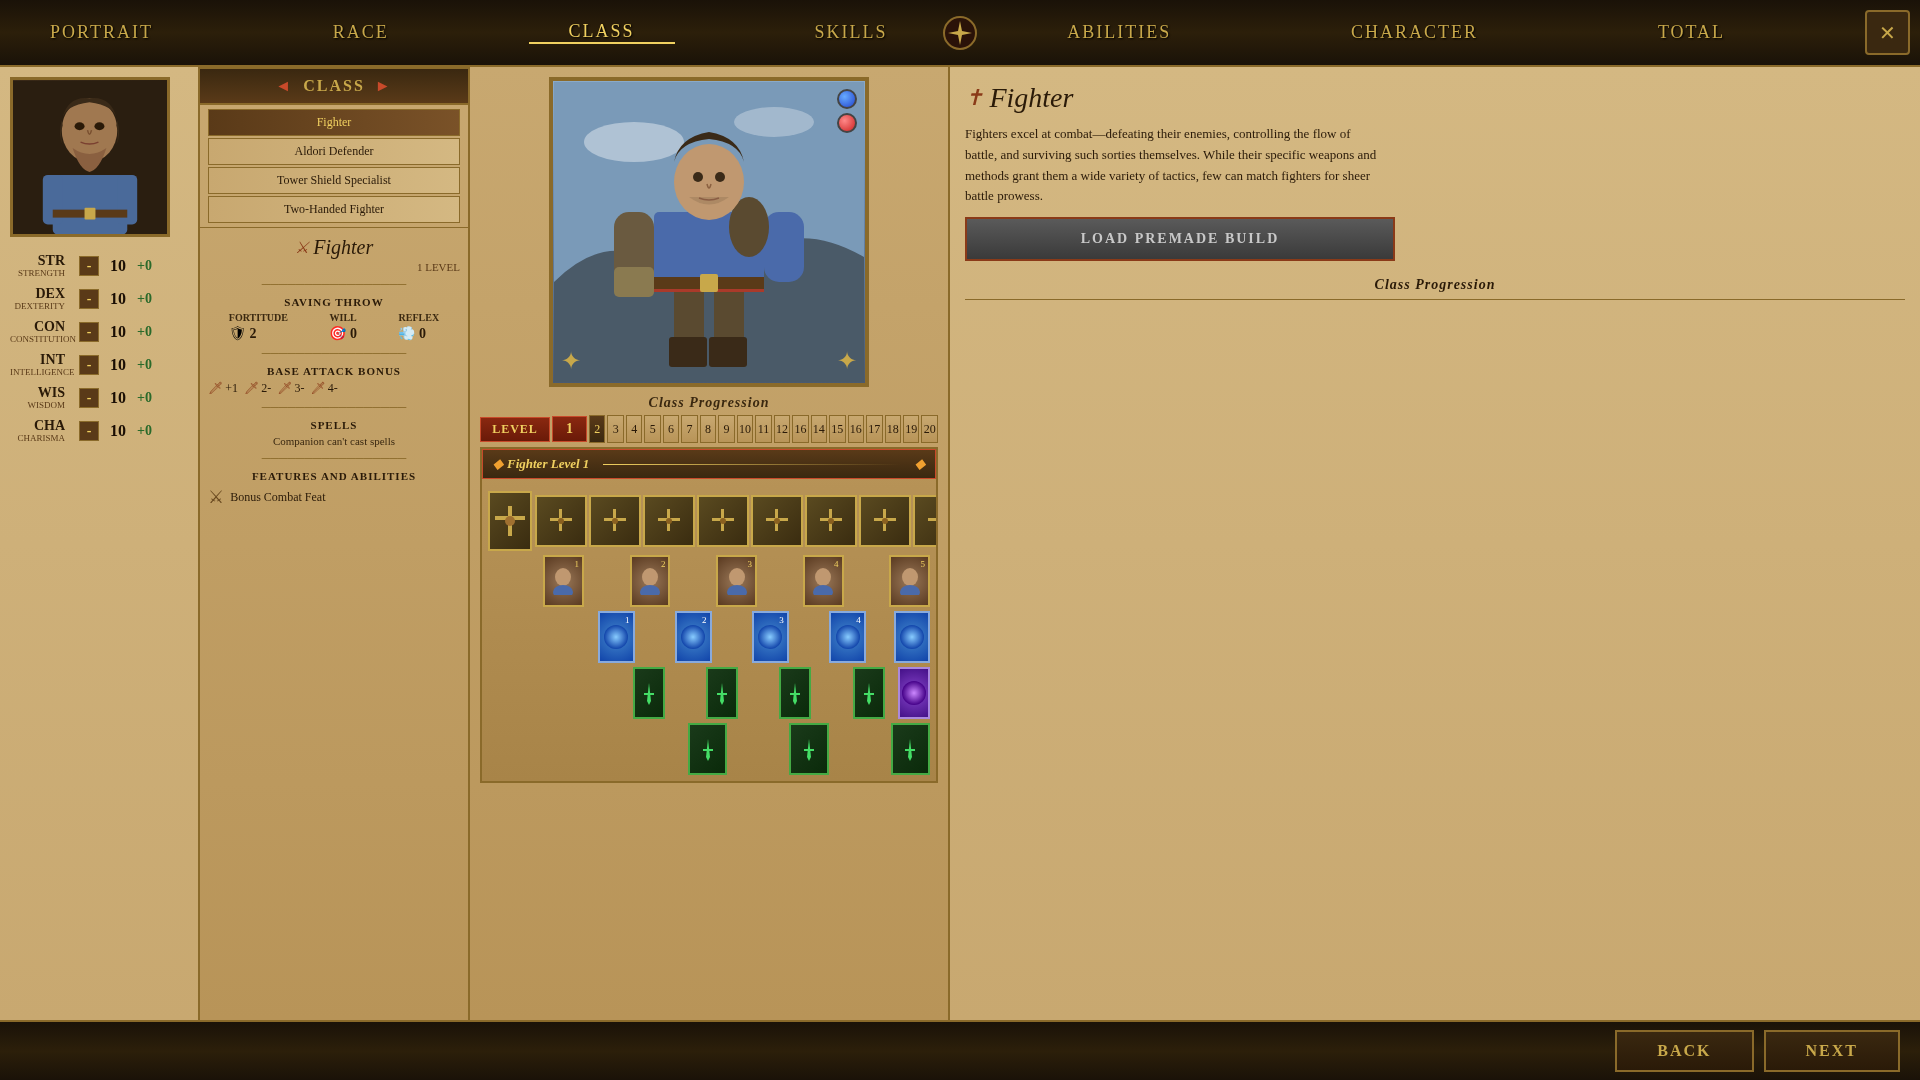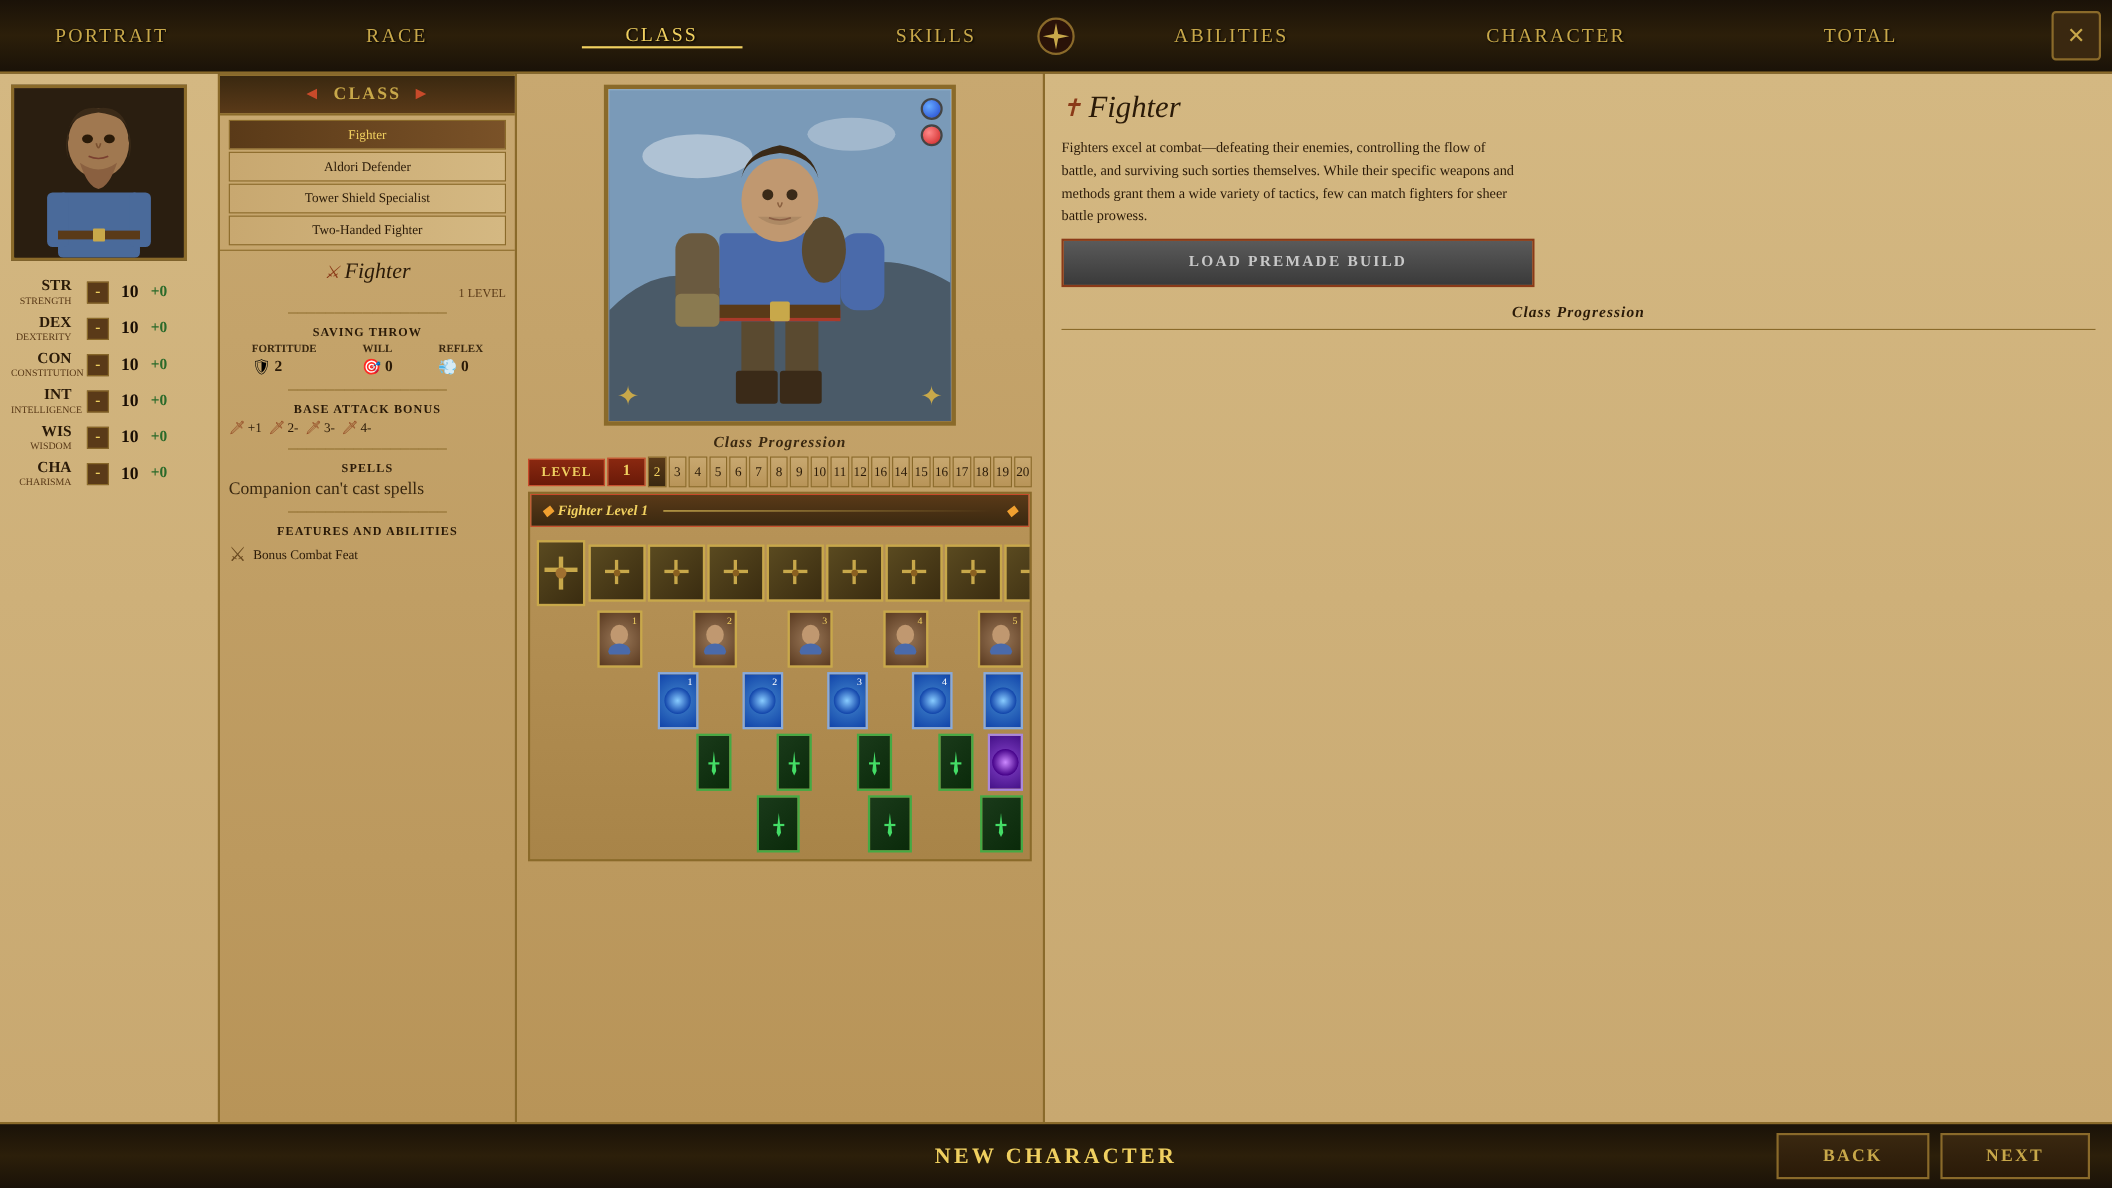--- a/index.html
+++ b/index.html
@@ -309,23 +309,23 @@
       align-items: center;
       gap: 2px;
       font-size: 12px;
       color: #2a1a08;
     }
     .bab-icon {
       font-size: 12px;
       color: #8a3a18;
     }
     .spells-text {
-      font-size: 16px;
+      font-size: 11px;
       color: #3a2810;
-      text-align: left;
+      text-align: center;
     }
     .feature-item {
       display: flex;
       align-items: center;
       gap: 6px;
       font-size: 12px;
       color: #2a1a08;
       margin: 2px 0;
     }
     .feat-icon {
@@ -387,21 +387,20 @@
       font-size: 14px;
       font-style: italic;
       font-weight: bold;
       letter-spacing: 1px;
       margin-bottom: 4px;
     }
     .level-row {
       display: flex;
       align-items: center;
       gap: 2px;
-      justify-content: flex-end;
     }
     .level-btn {
       background: linear-gradient(180deg, #8a2810 0%, #6a1a08 100%);
       border: 1px solid #c84a2a;
       color: #f0d060;
       font-size: 12px;
       font-weight: bold;
       padding: 4px 8px;
       cursor: pointer;
       min-width: 70px;
@@ -1104,18 +1103,17 @@
 
     <div class="progression-title-bar">
       <span style="font-style:italic;">Class Progression</span>
     </div>
   </div>
 
 </div>
 
 <div class="bottom-bar">
   <div style="flex:1;"></div>
-  <div class="new-char-label">NEW CHARACTER</div>
   <div style="flex:1; display:flex; justify-content:flex-end; gap:10px;">
     <div class="bottom-btn">BACK</div>
     <div class="bottom-btn">NEXT</div>
   </div>
 </div>
 
 </body></html>

